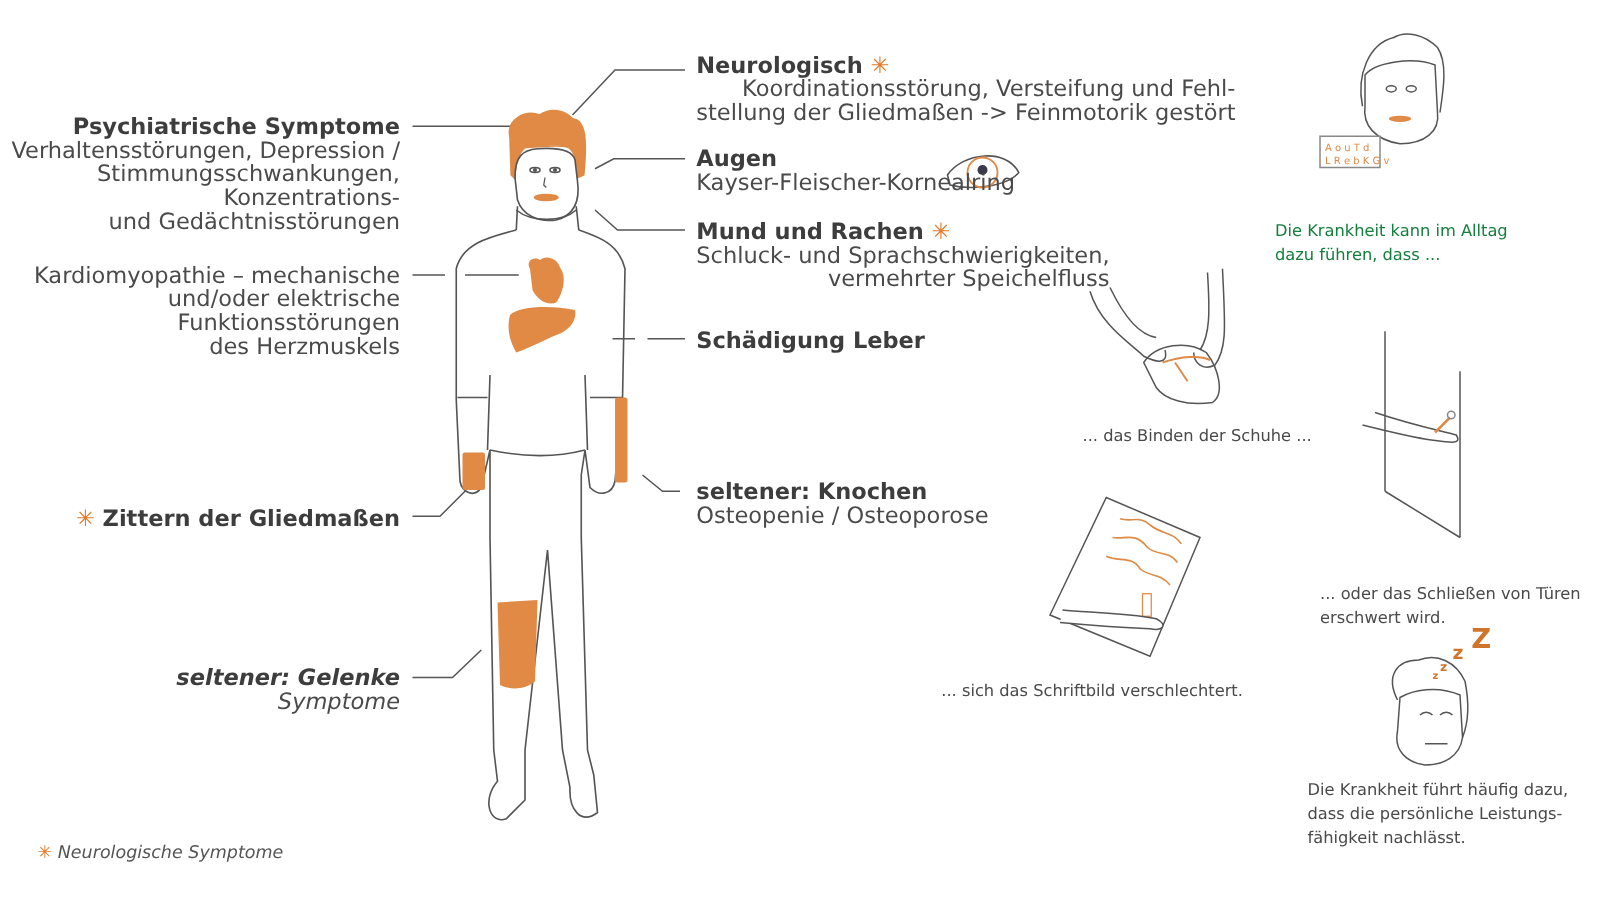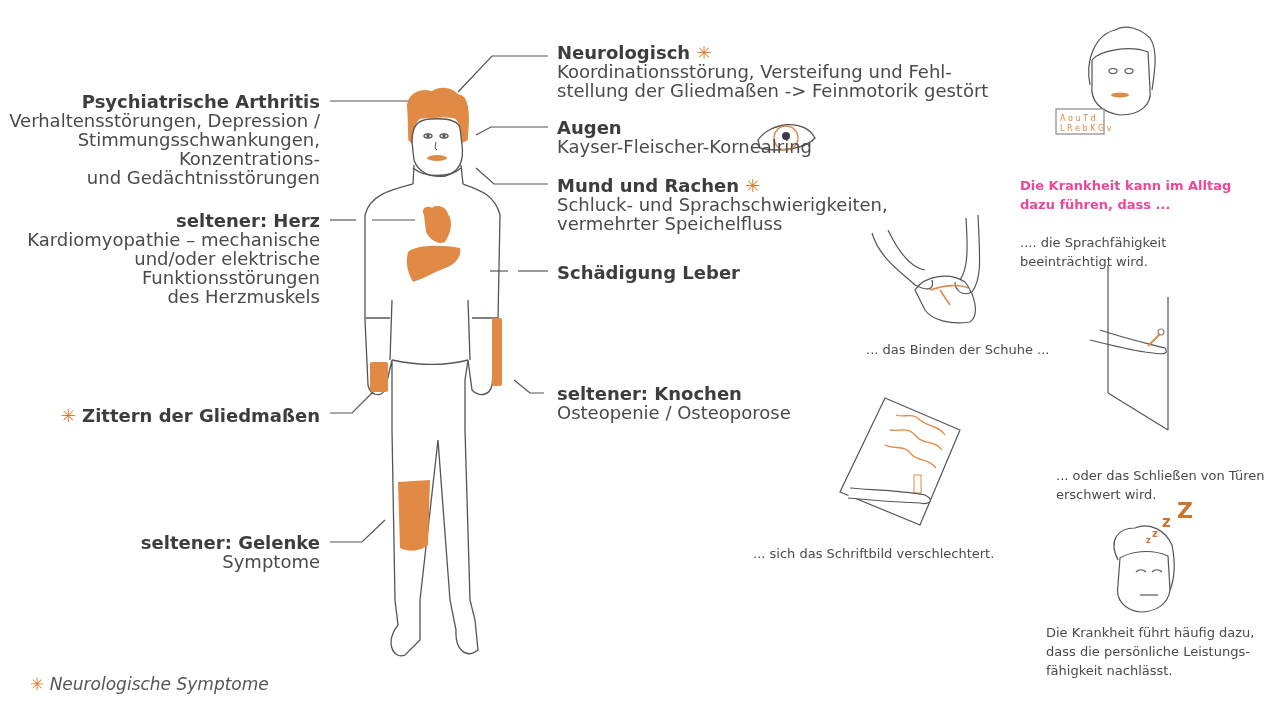--- a/index.html
+++ b/index.html
@@ -1,24 +1,24 @@
 <!DOCTYPE html>
 <html><head>
 <meta charset="utf-8">
 <style>
   html,body{margin:0;padding:0;background:#ffffff;}
   body{width:1280px;height:720px;position:relative;overflow:hidden;font-family:"DejaVu Sans",sans-serif;color:#4a4a4a;}
   .lbl{position:absolute;font-size:18px;line-height:19px;}
   .lbl.right{text-align:right;}
   .lbl .t{font-weight:bold;color:#3d3d3d;display:block;}
-  .lbl .d{display:block;white-space:pre-line;}
+  .lbl .d{display:block;white-space:pre-line;text-align:right;}
   .cap{position:absolute;font-size:13px;line-height:19px;white-space:pre-line;}
-  .cap .t{font-weight:bold;color:#ec4899;display:block;white-space:pre-line;}
+  .cap .t{font-weight:normal;color:#15803d;display:block;white-space:pre-line;}
   .star{color:#e07a2a;font-weight:normal;}
-  .legend{position:absolute;left:30px;top:674px;font-size:17px;font-style:italic;color:#555;}
+  .legend{position:absolute;left:30px;top:674px;font-size:14px;font-style:italic;color:#555;}
   svg{position:absolute;left:0;top:0;}
 </style>
 </head>
 <body>
 
 <svg width="1280" height="720" viewBox="0 0 1280 720">
   <g fill="none" stroke="#555" stroke-width="1.2">
     <line x1="330" y1="101" x2="408" y2="101"></line>
     <line x1="330" y1="220" x2="356" y2="220"></line>
     <line x1="372" y1="220" x2="415" y2="220"></line>
@@ -118,35 +118,34 @@
   </g>
   <g fill="#D0742A" font-family="DejaVu Sans, sans-serif" font-weight="bold">
     <text x="1146" y="543" font-size="8">z</text>
     <text x="1152" y="537" font-size="10">z</text>
     <text x="1162" y="527" font-size="15">z</text>
     <text x="1177" y="518" font-size="22">Z</text>
   </g>
 </svg>
 
 <div class="lbl right" style="right:960px;top:92px;">
-  <span class="t">Psychiatrische Arthritis</span>
+  <span class="t">Psychiatrische Symptome</span>
   <span class="d">Verhaltensstörungen, Depression /
 Stimmungsschwankungen, Konzentrations-
 und Gedächtnisstörungen</span>
 </div>
 <div class="lbl right" style="right:960px;top:211px;">
-  <span class="t">seltener: Herz</span>
   <span class="d">Kardiomyopathie – mechanische
 und/oder elektrische Funktionsstörungen
 des Herzmuskels</span>
 </div>
 <div class="lbl right" style="right:960px;top:406px;">
   <span class="t"><span class="star">✳</span> <span>Zittern der Gliedmaßen</span></span>
 </div>
-<div class="lbl right" style="right:960px;top:533px;">
+<div class="lbl right" style="right:960px;top:533px;font-style:italic;">
   <span class="t">seltener: Gelenke</span>
   <span class="d">Symptome</span>
 </div>
 
 <div class="lbl" style="left:557px;top:43px;">
   <span class="t"><span>Neurologisch</span> <span class="star">✳</span></span>
   <span class="d">Koordinationsstörung, Versteifung und Fehl-
 stellung der Gliedmaßen -&gt; Feinmotorik gestört</span>
 </div>
 <div class="lbl" style="left:557px;top:118px;">
@@ -162,22 +161,20 @@
   <span class="t">Schädigung Leber</span>
 </div>
 <div class="lbl" style="left:557px;top:384px;">
   <span class="t">seltener: Knochen</span>
   <span class="d">Osteopenie / Osteoporose</span>
 </div>
 
 <div class="cap" style="left:1020px;top:157px;">
   <span class="t">Die Krankheit kann im Alltag
 dazu führen, dass ...</span>
-  <span>.... die Sprachfähigkeit
-beeinträchtigt wird.</span>
 </div>
 <div class="cap" style="left:866px;top:340px;">... das Binden der Schuhe ...</div>
 <div class="cap" style="left:1056px;top:466px;">... oder das Schließen von Türen
 erschwert wird.</div>
 <div class="cap" style="left:753px;top:544px;">... sich das Schriftbild verschlechtert.</div>
 <div class="cap" style="left:1046px;top:623px;">Die Krankheit führt häufig dazu,
 dass die persönliche Leistungs-
 fähigkeit nachlässt.</div>
 
 <div class="legend">

